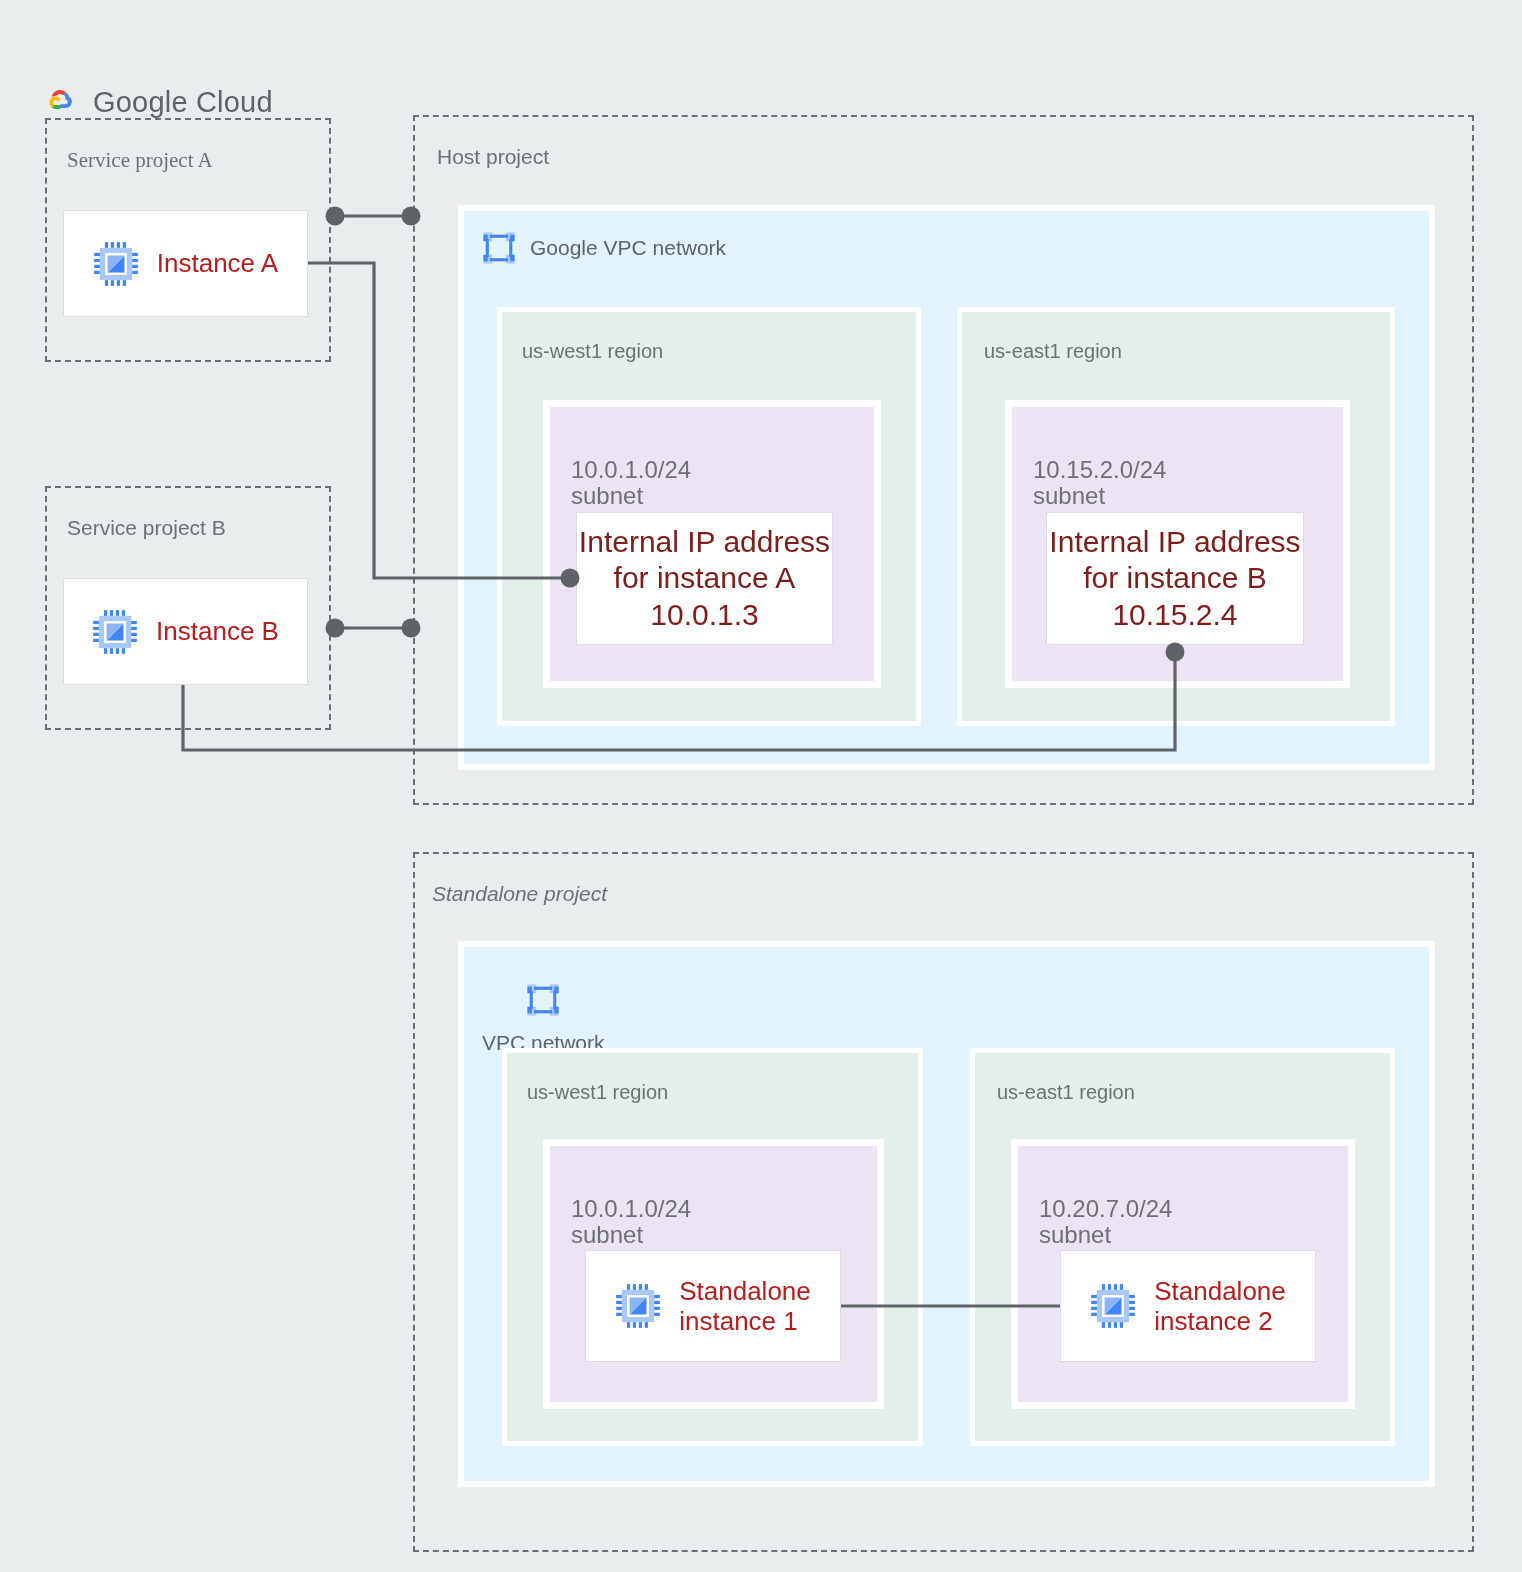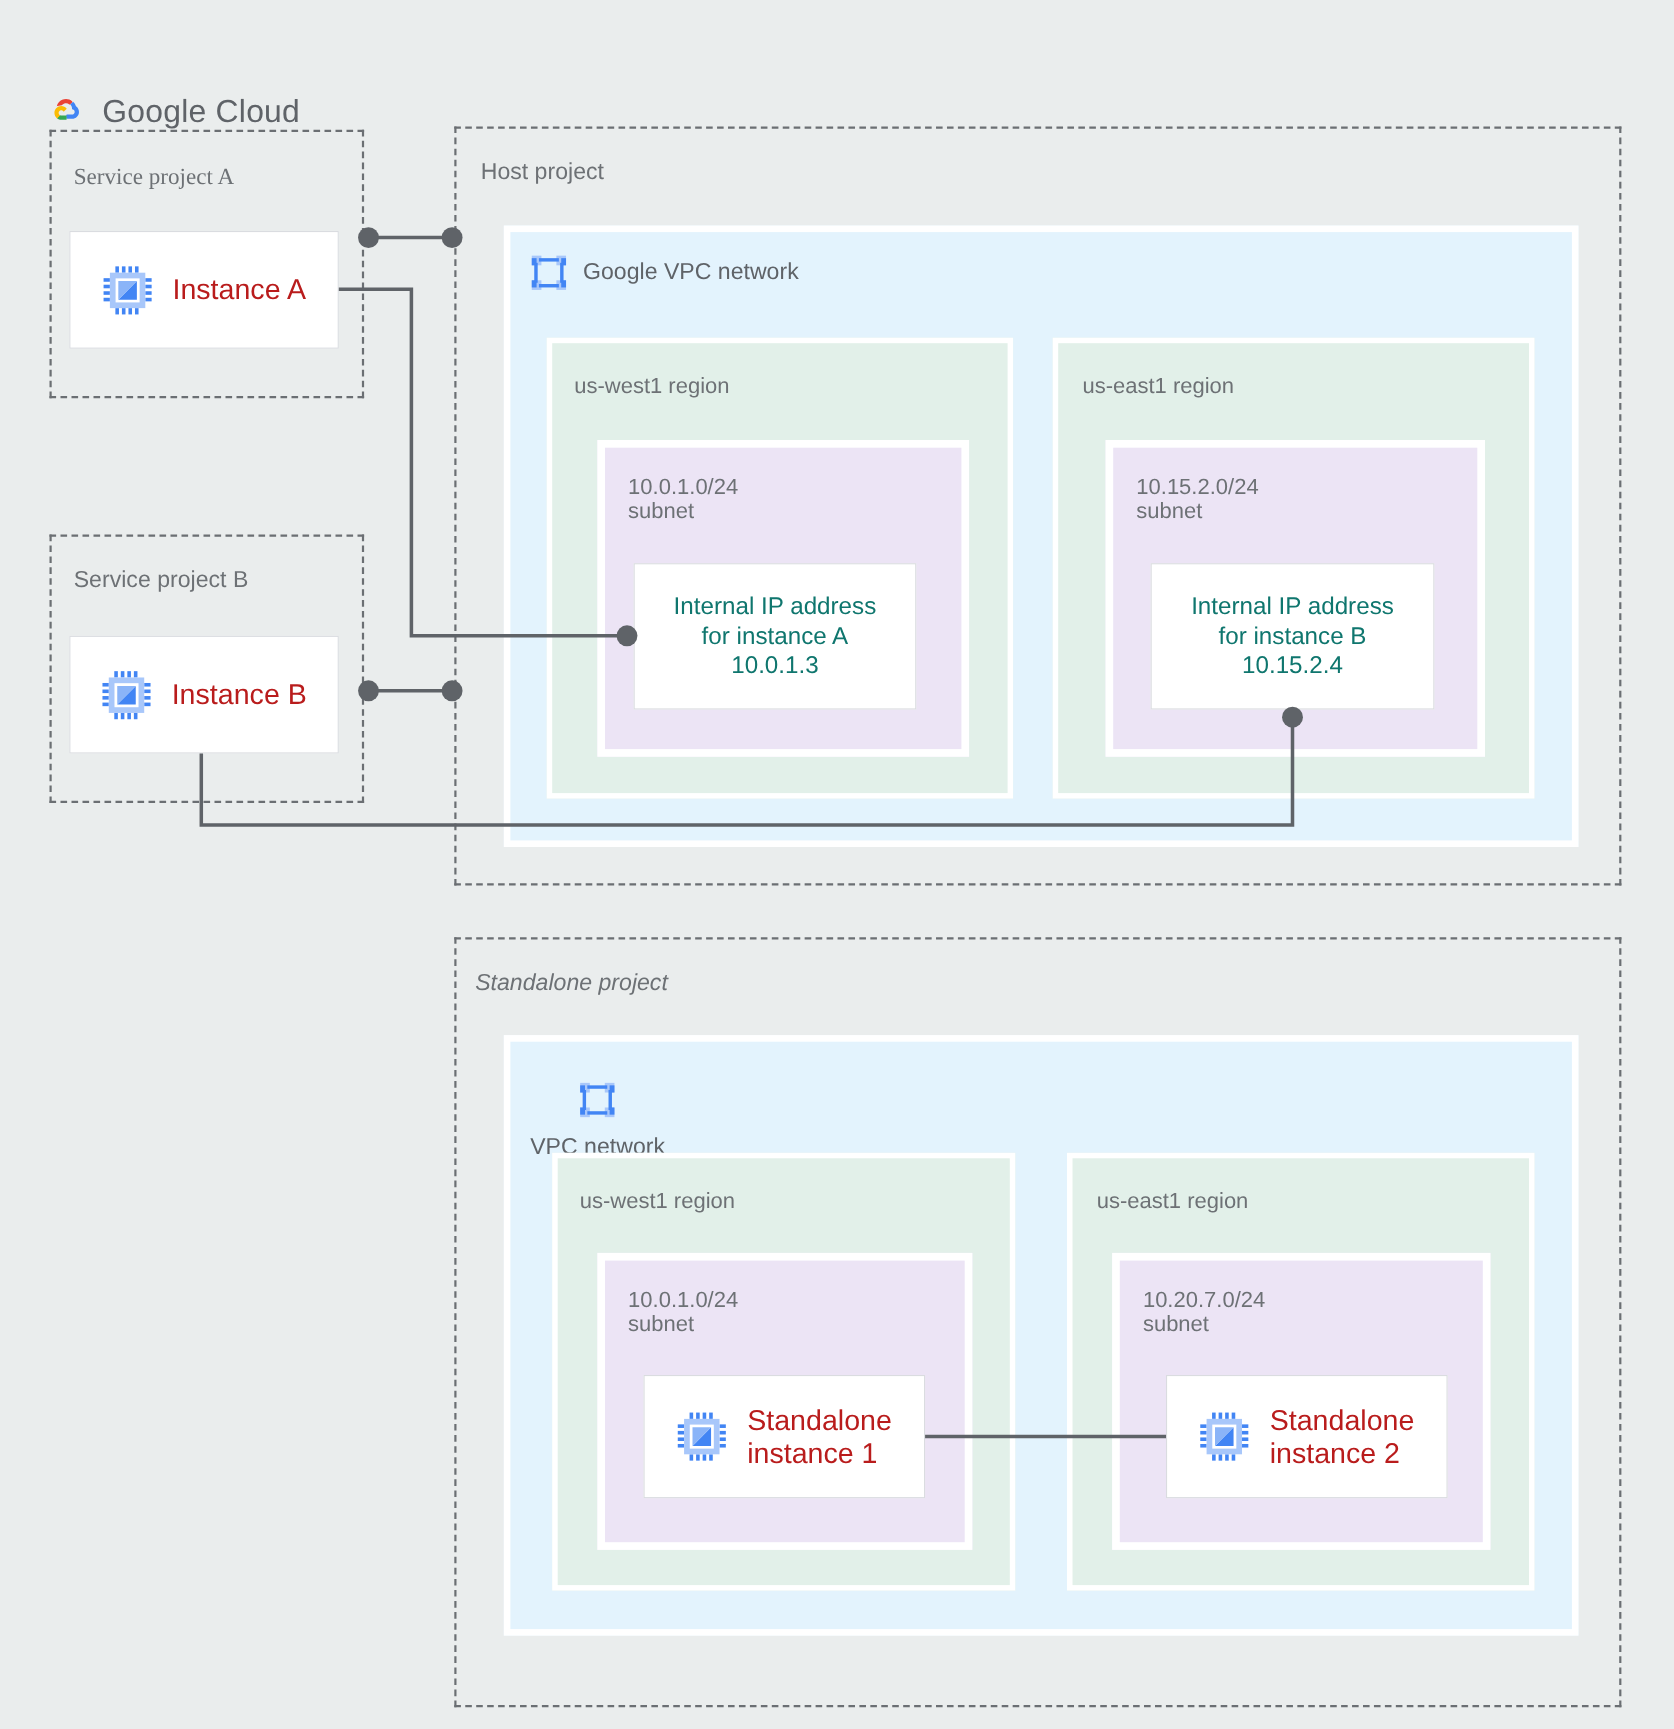--- a/index.html
+++ b/index.html
@@ -67,21 +67,21 @@
     border: 5px solid #ffffff;
     box-sizing: border-box;
   }
   .zone > .cap { font-size: 20px; }
   .subnet {
     position: absolute;
     background: #ece4f5;
     border: 7px solid #ffffff;
     box-sizing: border-box;
   }
-  .subnet > .cap { font-size: 20px; line-height: 1.1; }
+  .subnet > .cap { font-size: 24px; line-height: 1.1; margin-top: 25px; }
 
   
   .node {
     position: absolute;
     background: #ffffff;
     border: 1px solid #dadce0;
     box-sizing: border-box;
     display: flex;
     align-items: center;
     justify-content: center;
@@ -97,22 +97,22 @@
     position: absolute;
     background: #ffffff;
     border: 1px solid #dadce0;
     box-sizing: border-box;
     display: flex;
     align-items: center;
     justify-content: center;
     text-align: center;
   }
   .ipbox .iplabel {
-    font-size: 22px;
-    color: #0f766e;
+    font-size: 30px;
+    color: #7f1d1d;
     line-height: 1.22;
     white-space: pre-line;
   }
 
   .chip { width: 46px; height: 46px; display: block; flex: none; }
   .vpcicon { width: 34px; height: 34px; display: block; flex: none; }
 
   #wires { position: absolute; left: 0; top: 0; width: 1522px; height: 1572px; pointer-events: none; }
 </style>
 </head>

